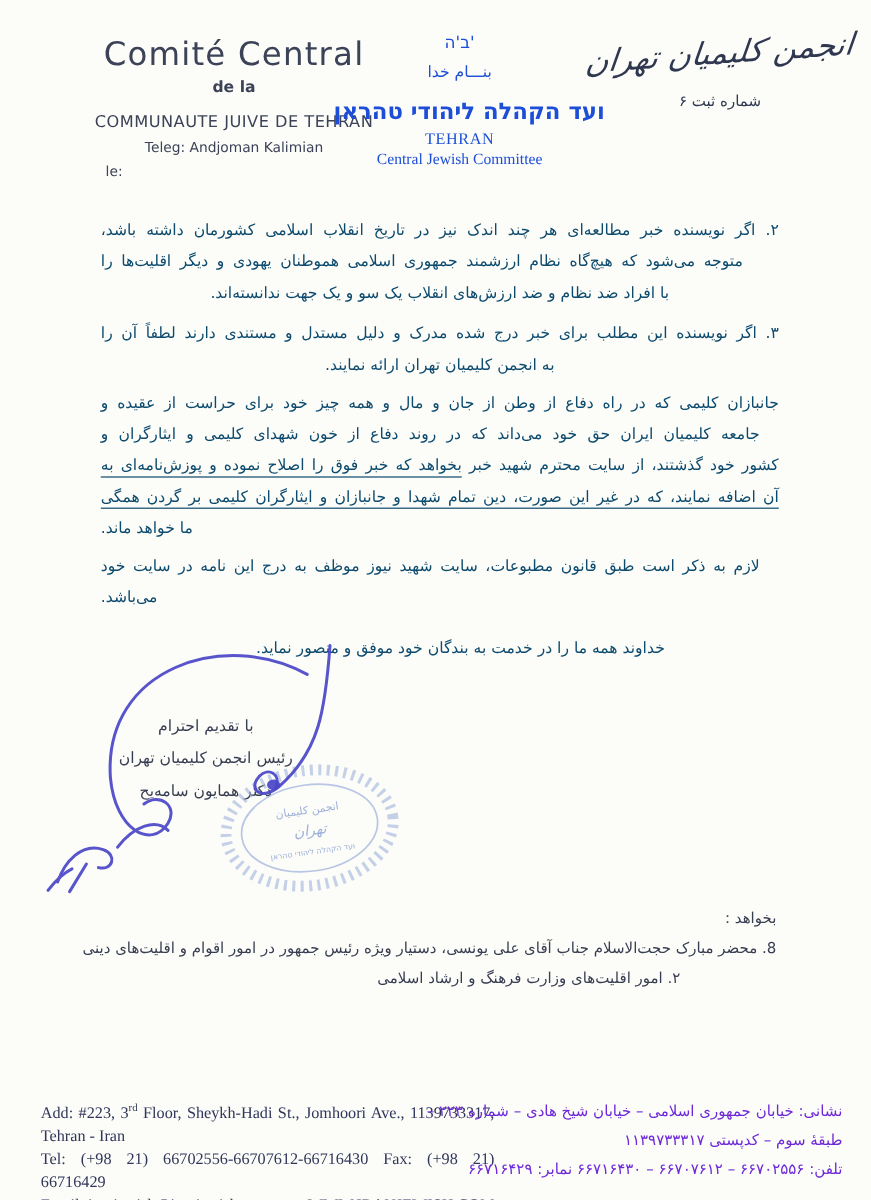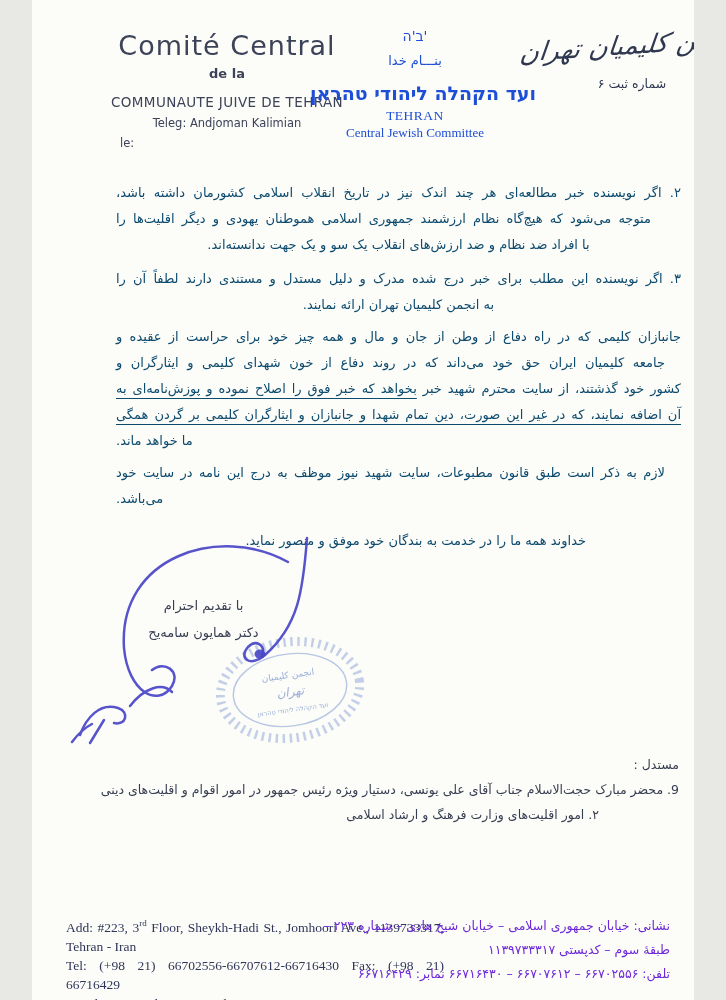--- a/index.html
+++ b/index.html
@@ -1,17 +1,17 @@
 <!DOCTYPE html>
 <html lang="fa"><head>
 <meta charset="utf-8">
 <style>
   html,body{margin:0;padding:0;background:#e8e8e4;}
   .page{
-    position:relative;width:662px;height:1000px;margin:0 auto;
+    position:relative;width:726px;height:1000px;margin:0 auto;
     background:#fcfcf8;overflow:hidden;
     font-family:"DejaVu Sans",sans-serif;color:#363c50;
   }
   
   .hdr-left{position:absolute;left:50px;top:30px;width:290px;text-align:center;color:#3c4257;}
   .hdr-title{font-size:27px;letter-spacing:1px;}
   .hdr-dela{font-size:13px;font-weight:bold;margin-top:5px;}
   .hdr-org{font-size:13.5px;margin-top:13px;letter-spacing:.4px;}
   .hdr-teleg{font-size:11.5px;margin-top:6px;}
   .hdr-le{font-size:11.5px;margin-top:6px;text-align:left;padding-left:38px;}
@@ -107,20 +107,21 @@
     <div class="gap6">
       <div class="bl jl ti">لازم به ذکر است طبق قانون مطبوعات، سایت شهید نیوز موظف به درج این نامه در سایت خود</div>
       <div class="bl leftal">می‌باشد.</div>
     </div>
 
     <div class="bl blessing">خداوند همه ما را در خدمت به بندگان خود موفق و منصور نماید.</div>
   </div>
 
   <div class="sig-block fa">
     <div>با تقدیم احترام</div>
+    <div>رئیس انجمن کلیمیان تهران</div>
     <div>دکتر همایون سامه‌یح</div>
   </div>
 
   <svg class="stamp" width="164" height="124" viewBox="0 0 164 124">
     <g transform="rotate(-8 82 62)" opacity="0.85">
       <ellipse cx="82" cy="62" rx="70" ry="48" fill="none" stroke="#9db2dd" stroke-width="9" stroke-dasharray="2.5 4.5" opacity="0.7"></ellipse>
       <ellipse cx="82" cy="62" rx="57" ry="36" fill="none" stroke="#9db2dd" stroke-width="1.4" opacity="0.85"></ellipse>
       <text x="82" y="50" font-size="9" fill="#8ca3d4" text-anchor="middle">انجمن کلیمیان</text>
       <text x="82" y="68" font-size="12" font-style="italic" fill="#8ca3d4" text-anchor="middle">تهران</text>
       <text x="82" y="84" font-size="6.5" fill="#8ca3d4" text-anchor="middle">ועד הקהלה ליהודי טהראן</text>
@@ -133,22 +134,22 @@
       <path d="M 247 8 C 243 62, 238 96, 205 125 C 190 138, 178 128, 188 117 C 196 109, 206 115, 202 126"></path>
       <path d="M 20 205 C 26 188, 40 172, 58 178 C 70 182, 66 196, 54 193"></path>
       <path d="M 70 176 C 84 158, 102 152, 112 162"></path>
       <path d="M 30 213 L 44 190"></path>
       <path d="M 12 212 C 18 204, 24 198, 32 194"></path>
     </g>
     <ellipse cx="200" cy="124" rx="5.5" ry="4.5" fill="#4a46c8" opacity="0.92"></ellipse>
   </svg>
 
   <div class="cc fa">
-    <div>مستدل :</div>
-    <div>9. محضر مبارک حجت‌الاسلام جناب آقای علی یونسی، دستیار ویژه رئیس جمهور در امور اقوام و اقلیت‌های دینی</div>
+    <div>بخواهد :</div>
+    <div>8. محضر مبارک حجت‌الاسلام جناب آقای علی یونسی، دستیار ویژه رئیس جمهور در امور اقوام و اقلیت‌های دینی</div>
     <div class="cc-item2">۲.  امور اقلیت‌های وزارت فرهنگ و ارشاد اسلامی</div>
   </div>
 
   <div class="ftr-en">
     <div class="jl"><span>Add: #223, 3</span><sup>rd</sup><span> Floor, Sheykh-Hadi St., Jomhoori Ave., 1139733317,</span></div>
     <div>Tehran - Iran</div>
     <div class="jl">Tel: (+98 21) 66702556-66707612-66716430  Fax: (+98 21) 66716429</div>
     <div class="row">
       <span>Email: iranjewish@iranjewish.com</span>
       <span>WWW.IRANJEWISH.COM</span>

